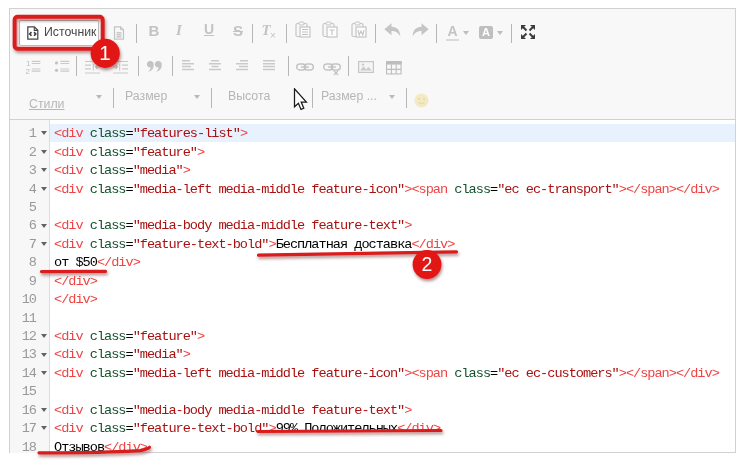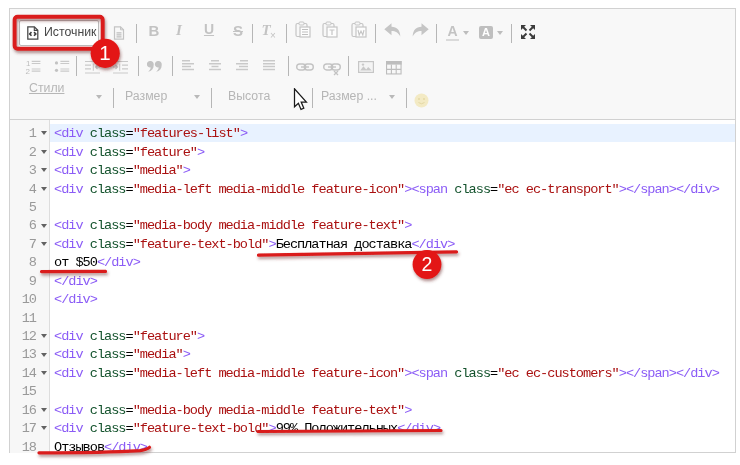--- a/index.html
+++ b/index.html
@@ -8,21 +8,21 @@
   .abs{position:absolute;}
   
   #frame{left:9px;top:8px;width:727px;height:445px;border:1px solid #d1d1d1;box-sizing:border-box;}
   #tbar{left:10px;top:9px;width:725px;height:110px;background:#f8f8f8;border-bottom:1px solid #d1d1d1;}
   
   #gutter{left:10px;top:120px;width:39px;height:333px;background:#f7f7f7;border-right:1px solid #ddd;}
   #activeline{left:50px;top:124px;width:685px;height:18.4px;background:#e8f2ff;}
   pre{margin:0;font-family:"Liberation Mono",monospace;font-size:13.6px;letter-spacing:-1.01px;line-height:18.44px;}
   #nums{left:10px;top:125.2px;width:26px;text-align:right;color:#999;}
   #code{left:54px;top:125.2px;}
-  .g{color:#8b5cf6;} .b{color:#14532d;} .r{color:#aa1111;}
+  .g{color:#ef4444;} .b{color:#14532d;} .r{color:#aa1111;}
   .fold{position:absolute;width:0;height:0;border-left:3px solid transparent;border-right:3px solid transparent;border-top:4px solid #626262;left:40.5px;}
   
   .sep1{position:absolute;width:1.2px;height:18.5px;top:24px;background:#b6b6b6;}
   .sep2{position:absolute;width:1.2px;height:19.5px;top:56px;background:#b6b6b6;}
   .sep3{position:absolute;width:1.2px;height:20px;top:88px;background:#b6b6b6;}
   .ic{position:absolute;}
   .gly{position:absolute;color:#c3c3c3;text-align:center;}
   .combo{position:absolute;color:#b6b6b6;font-size:12.3px;}
   .carr{position:absolute;width:0;height:0;border-left:3.5px solid transparent;border-right:3.5px solid transparent;border-top:4px solid #b9b9b9;top:95px;}
 </style>
@@ -159,21 +159,21 @@
   <rect x="0.6" y="0.6" width="14.8" height="10.8" fill="#f4f4f4" stroke="#c6c6c6" stroke-width="1.2"></rect>
   <path d="M2.2 9.5 l3.2 -4.2 l2.8 3.2 l2 -2.4 l3.6 3.4z" fill="#c9c9c9"></path>
   <circle cx="5" cy="3.6" r="1.2" fill="#c9c9c9"></circle>
 </svg>
 <svg class="ic" style="left:386px;top:60.5px;" width="16" height="14" viewBox="0 0 16 14">
   <rect x="0" y="0" width="15.6" height="3.6" fill="#bdbdbd"></rect>
   <rect x="0.55" y="0.55" width="14.5" height="12.4" fill="none" stroke="#bdbdbd" stroke-width="1.1"></rect>
   <path d="M0.5 8.4 h14.6 M5.4 3.6 v9.4 M10.2 3.6 v9.4" stroke="#bdbdbd" stroke-width="1.1"></path>
 </svg>
 
-<div class="combo" style="left:29px;top:81px;text-decoration:underline;">Стили</div>
+<div class="combo" style="left:29px;top:97px;text-decoration:underline;">Стили</div>
 <div class="carr" style="left:96px;"></div>
 <div class="sep3" style="left:113px;"></div>
 <div class="combo" style="left:125px;top:89px;">Размер</div>
 <div class="carr" style="left:194px;"></div>
 <div class="sep3" style="left:211px;"></div>
 <div class="combo" style="left:228px;top:89px;">Высота</div>
 <div class="sep3" style="left:312px;"></div>
 <div class="combo" style="left:321px;top:89px;">Размер ...</div>
 <div class="carr" style="left:389px;"></div>
 <div class="sep3" style="left:406px;"></div>

